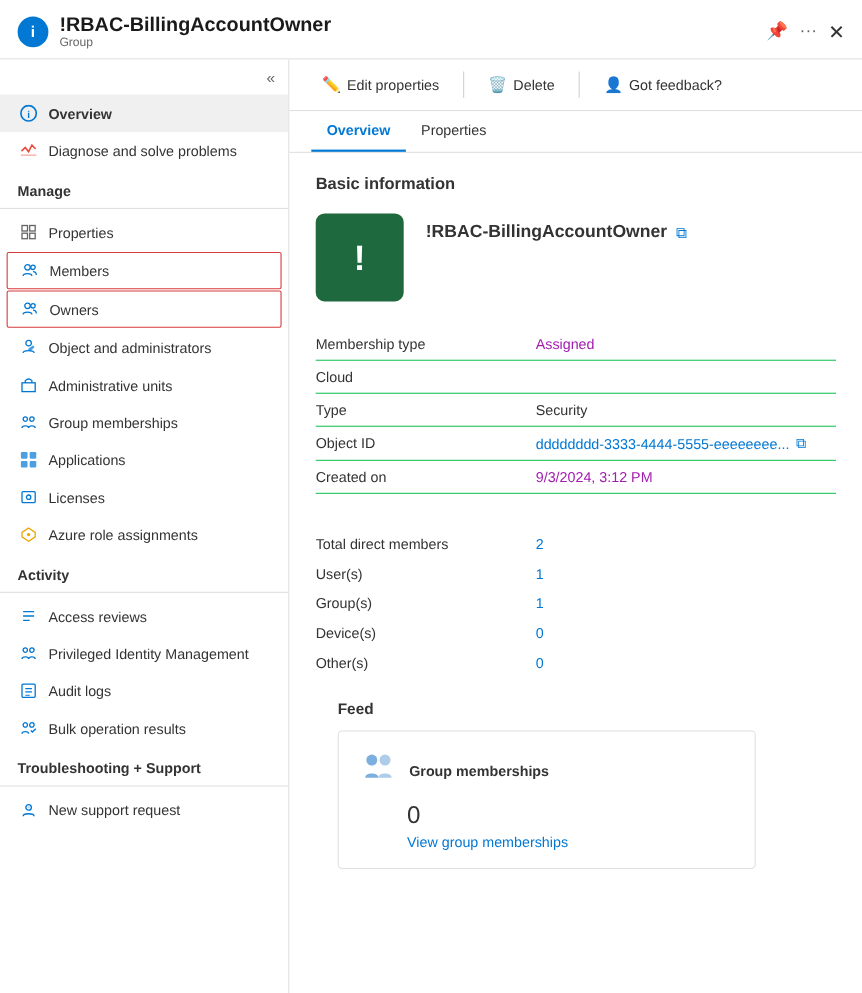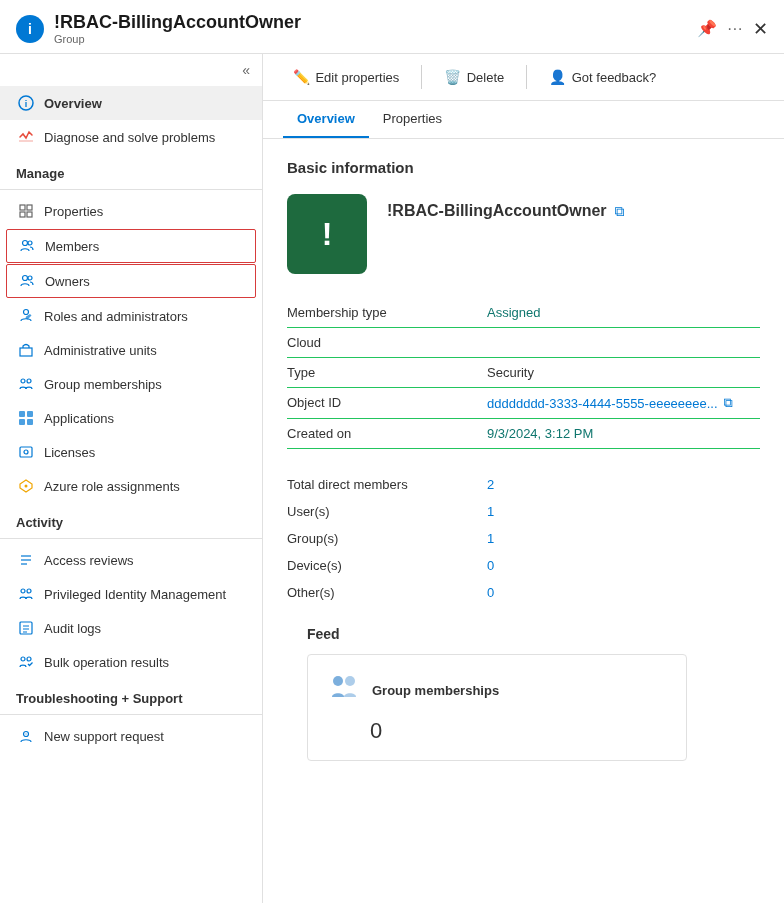--- a/index.html
+++ b/index.html
@@ -87,25 +87,25 @@
     .group-icon-box .exclaim { color: #fff; font-size: 32px; font-weight: bold; }
     .group-name-area { display: flex; align-items: center; gap: 8px; padding-top: 8px; }
     .group-name-area h2 { font-size: 16px; font-weight: 600; }
     .copy-icon { color: #0078d4; cursor: pointer; font-size: 14px; }
 
     
     .info-table { width: 100%; }
     .info-row { display: flex; padding: 7px 0; border-bottom: 1px solid #22c55e; }
     .info-label { width: 200px; color: #333; font-weight: 400; flex-shrink: 0; }
     .info-value { color: #333; }
-    .info-value.blue { color: #0f766e; }
+    .info-value.blue { color: #a21caf; }
     .info-value.link { color: #0078d4; cursor: pointer; display: flex; align-items: center; gap: 6px; }
 
     
-    .stats-section { margin-top: 22px; }
+    .stats-section { margin-top: 32px; }
     .stat-row { display: flex; padding: 6px 0; }
     .stat-label { width: 200px; color: #333; }
     .stat-value { color: #0078d4; font-weight: 500; }
     .stat-value.zero { color: #0078d4; }
 
     
     .feed-section { margin-top: 20px; padding-left: 20px; }
     .feed-card {
       border: 1px solid #e0e0e0; border-radius: 4px; padding: 16px 20px;
       max-width: 380px;
@@ -205,21 +205,21 @@
     </div>
 
     <div class="sidebar-item">
       <div class="item-icon">
         <svg width="16" height="16" viewBox="0 0 16 16" fill="none">
           <circle cx="8" cy="4" r="2.5" stroke="#0078d4" stroke-width="1.2" fill="none"></circle>
           <path d="M3 13 c0-3 10-3 10 0" stroke="#0078d4" stroke-width="1.2" fill="none"></path>
           <path d="M12 6 l1.5 1.5 -4 4 -2-1 0.5-2z" fill="#0078d4" opacity="0.7"></path>
         </svg>
       </div>
-      <span>Roles and administrators</span>
+      <span>Object and administrators</span>
     </div>
 
     <div class="sidebar-item">
       <div class="item-icon">
         <svg width="16" height="16" viewBox="0 0 16 16" fill="none">
           <rect x="2" y="6" width="12" height="8" stroke="#0078d4" stroke-width="1.2" fill="none"></rect>
           <path d="M5 6 V4 Q8 1 11 4 V6" stroke="#0078d4" stroke-width="1.2" fill="none"></path>
         </svg>
       </div>
       <span>Administrative units</span>
@@ -441,20 +441,21 @@
               <svg width="32" height="32" viewBox="0 0 32 32" fill="none">
                 <circle cx="10" cy="10" r="5" fill="#5b9bd5" opacity="0.8"></circle>
                 <circle cx="22" cy="10" r="5" fill="#5b9bd5" opacity="0.5"></circle>
                 <path d="M4 26 c0-5 12-5 12 0" fill="#5b9bd5" opacity="0.8"></path>
                 <path d="M16 26 c0-5 12-5 12 0" fill="#5b9bd5" opacity="0.5"></path>
               </svg>
             </span>
             <span class="feed-card-title">Group memberships</span>
           </div>
           <div class="feed-card-count">0</div>
+          <a class="feed-card-link">View group memberships</a>
         </div>
       </div>
 
     </div>
 
   </div>
 
 </div>
 
 </body></html>

